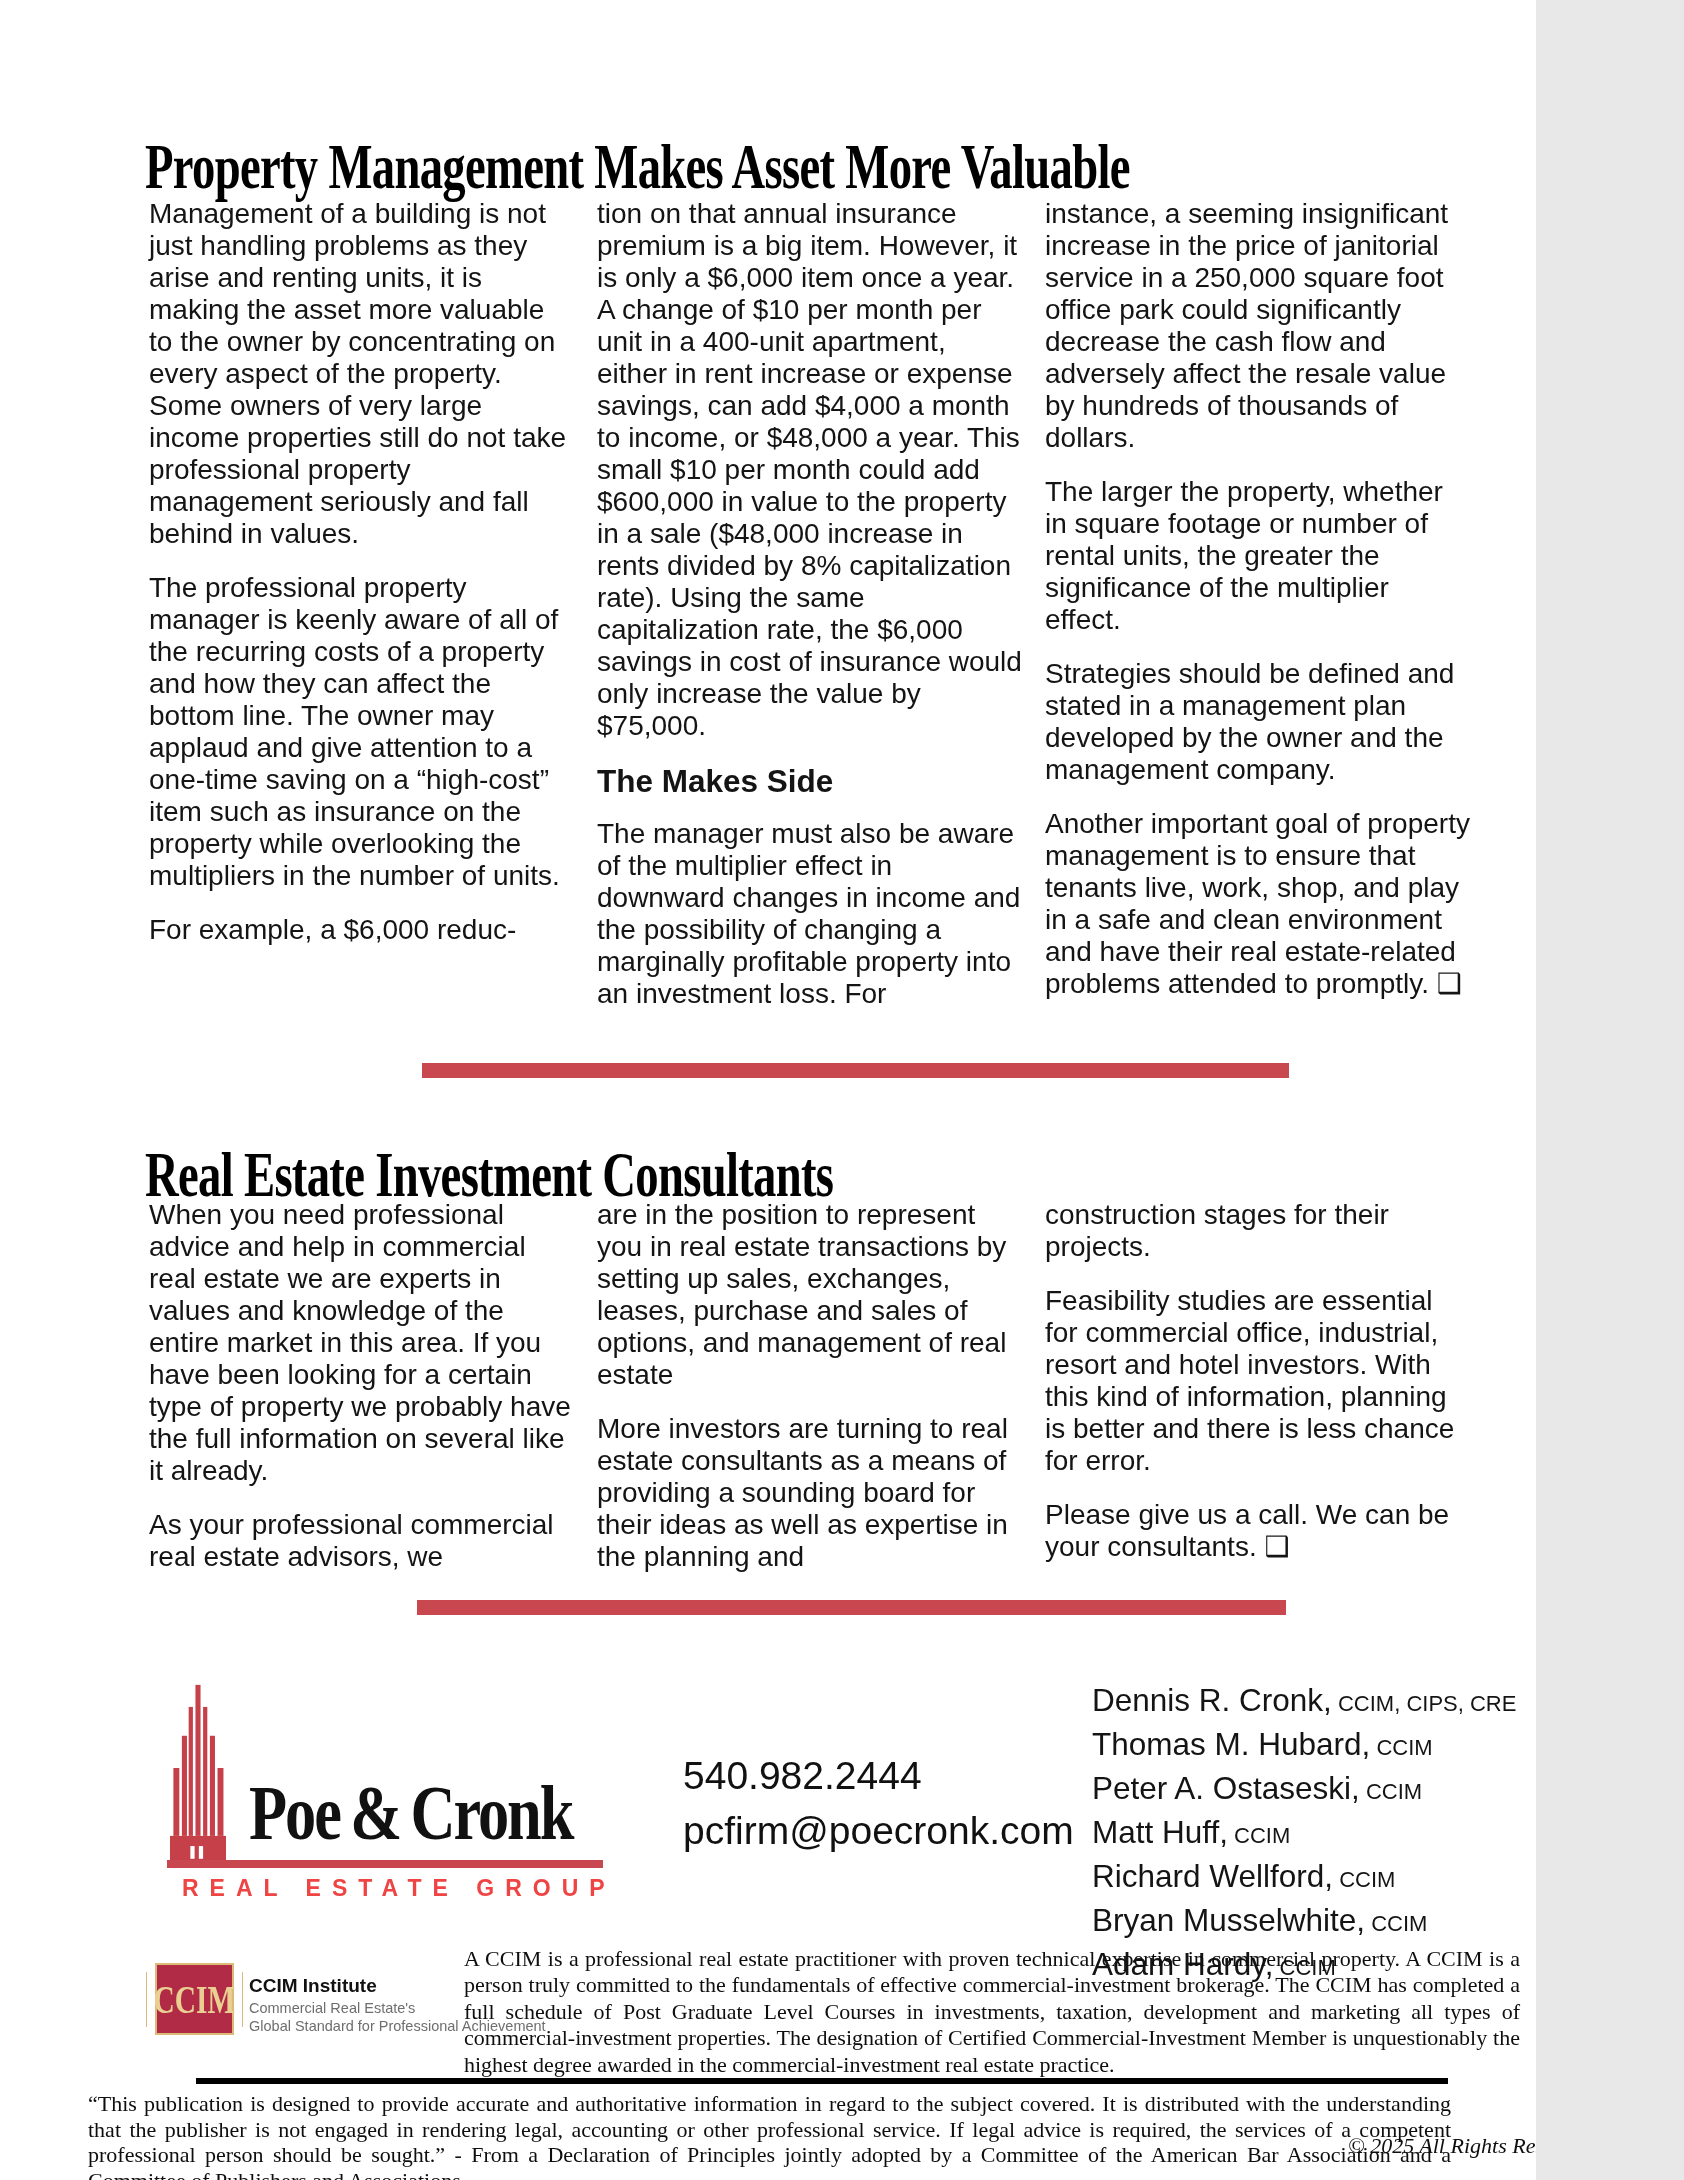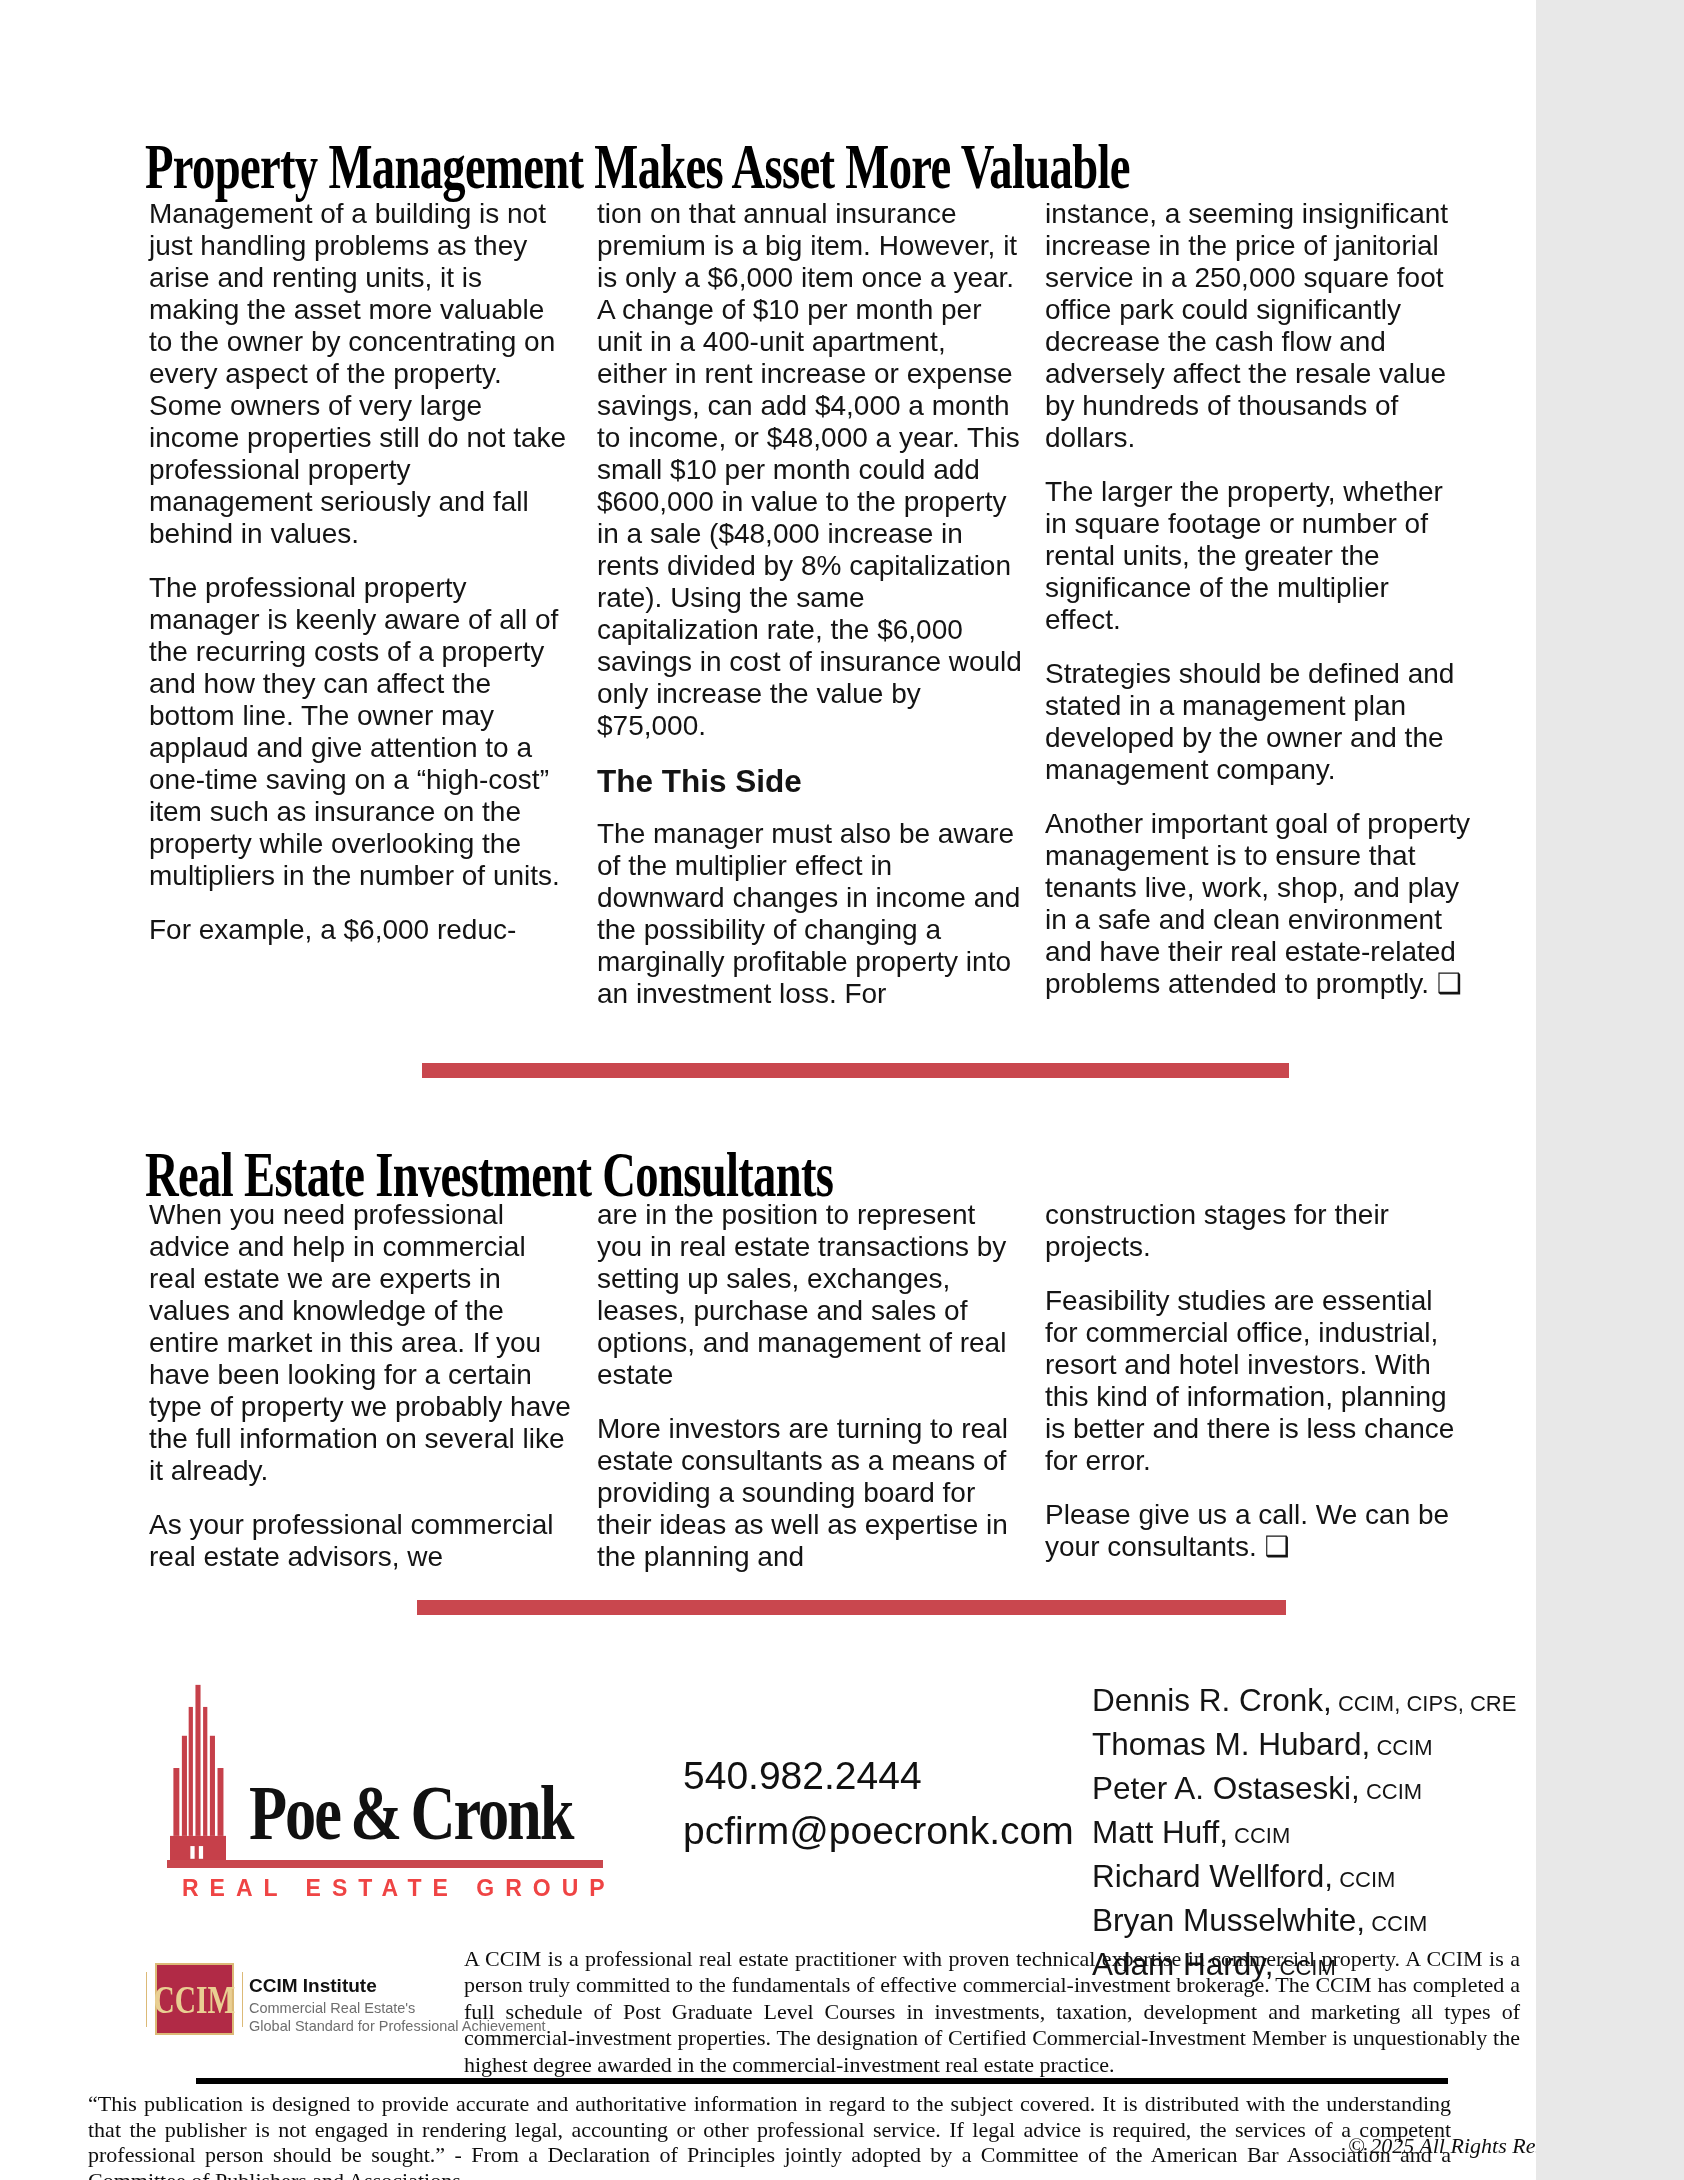--- a/index.html
+++ b/index.html
@@ -112,21 +112,21 @@
   <h1 class="headline" style="left:145px;top:89px;">Property Management Makes Asset More Valuable</h1>
 
   <div class="cols" style="top:198px;">
     <div class="col">
       <p>Management of a building is not just handling problems as they arise and renting units, it is making the asset more valuable to the owner by concentrating on every aspect of the property. Some owners of very large income properties still do not take professional property management seriously and fall behind in values.</p>
       <p>The professional property manager is keenly aware of all of the recurring costs of a property and how they can affect the bottom line. The owner may applaud and give attention to a one-time saving on a “high-cost” item such as insurance on the property while overlooking the multipliers in the number of units.</p>
       <p>For example, a $6,000 reduc-</p>
     </div>
     <div class="col">
       <p>tion on that annual insurance premium is a big item. However, it is only a $6,000 item once a year. A change of $10 per month per unit in a 400-unit apartment, either in rent increase or expense savings, can add $4,000 a month to income, or $48,000 a year. This small $10 per month could add $600,000 in value to the property in a sale ($48,000 increase in rents divided by 8% capitalization rate). Using the same capitalization rate, the $6,000 savings in cost of insurance would only increase the value by $75,000.</p>
-      <h3>The This Side</h3>
+      <h3>The Makes Side</h3>
       <p>The manager must also be aware of the multiplier effect in downward changes in income and the possibility of changing a marginally profitable property into an investment loss. For</p>
     </div>
     <div class="col">
       <p>instance, a seeming insignificant increase in the price of janitorial service in a 250,000 square foot office park could significantly decrease the cash flow and adversely affect the resale value by hundreds of thousands of dollars.</p>
       <p>The larger the property, whether in square footage or number of rental units, the greater the significance of the multiplier effect.</p>
       <p>Strategies should be defined and stated in a management plan developed by the owner and the management company.</p>
       <p>Another important goal of property management is to ensure that tenants live, work, shop, and play in a safe and clean environment and have their real estate-related problems attended to promptly. ❑</p>
     </div>
   </div>
 

